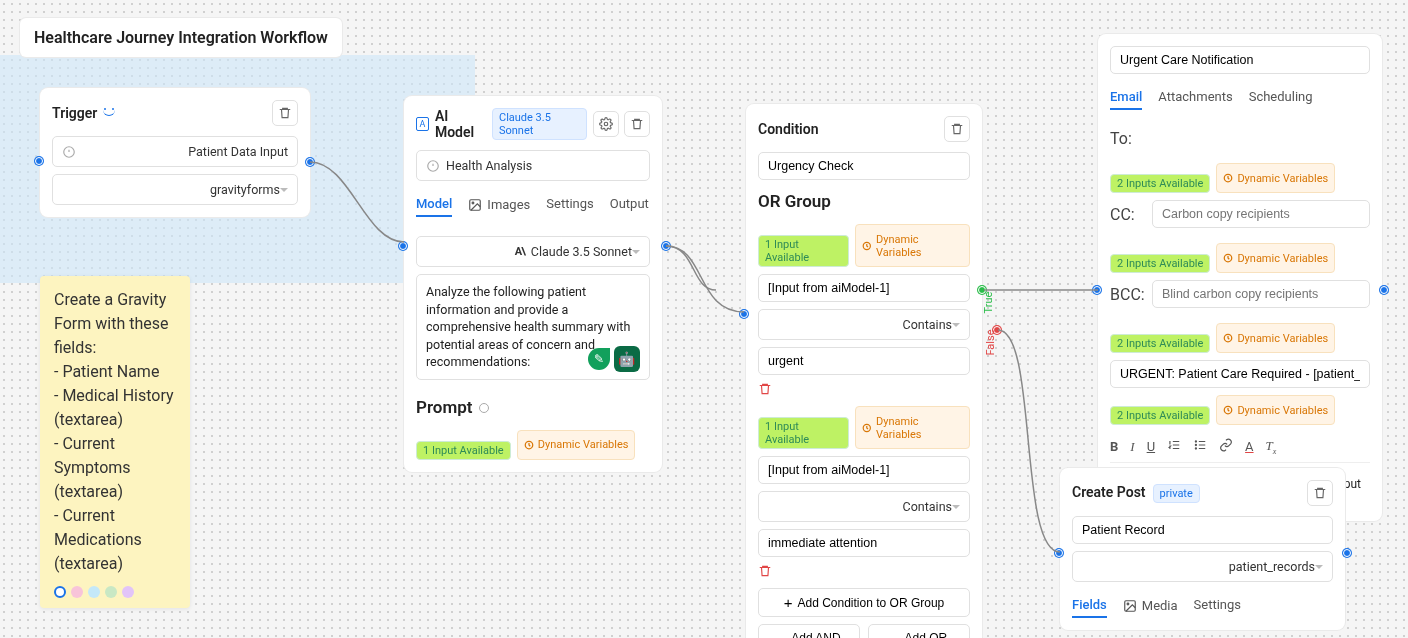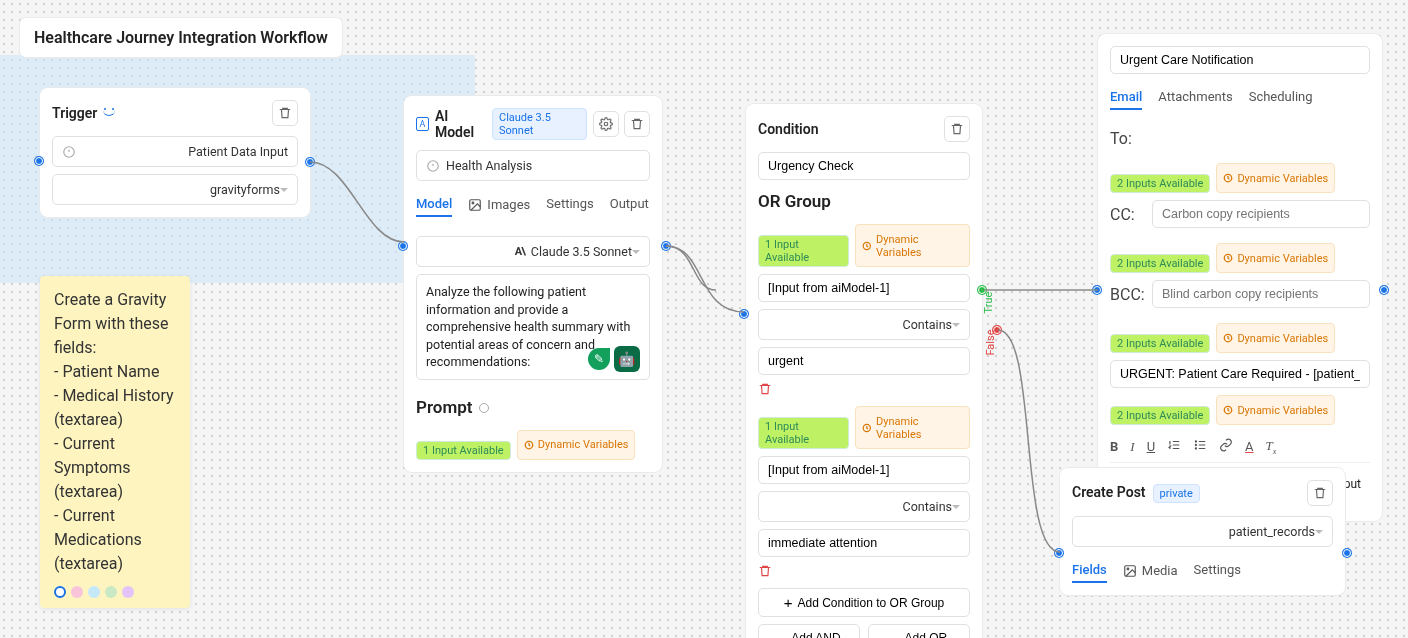--- a/index.html
+++ b/index.html
@@ -398,20 +398,21 @@
       <span class="card-title">Create Post</span>
       <span class="pill pill-blue">private</span>
     </div>
     <div class="icon-btn">
       <svg class="ico" viewBox="0 0 24 24" fill="none" stroke="currentColor" stroke-width="2">
           <path d="M3 6h18M8 6V4h8v2M6 6l1 14h10l1-14"></path>
         </svg>
     </div>
   </div>
   <div class="gap6">
+    <input class="cond-input" value="Patient Record" style="">
     <div class="select">
         <span>patient_records</span>
       </div>
     <div class="link-row" style="margin-bottom:0">
       <span class="tab active">Fields</span>
       <span class="tab tab-ico">
         <svg class="ico" viewBox="0 0 24 24" fill="none" stroke="currentColor" stroke-width="2">
             <rect x="3" y="3" width="18" height="18" rx="2"></rect>
             <circle cx="8.5" cy="8.5" r="1.5"></circle>
             <path d="M21 15l-5-5L5 21"></path>

